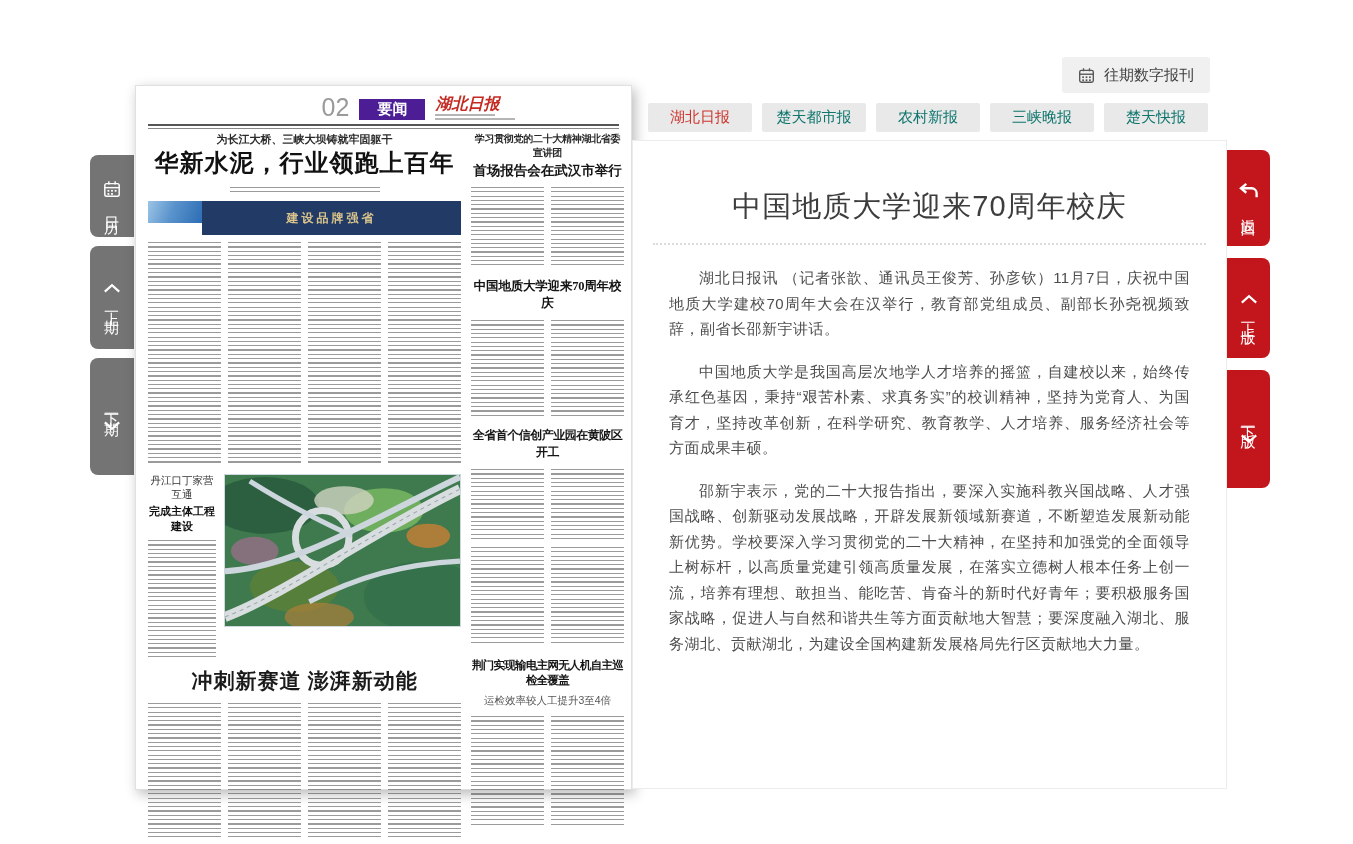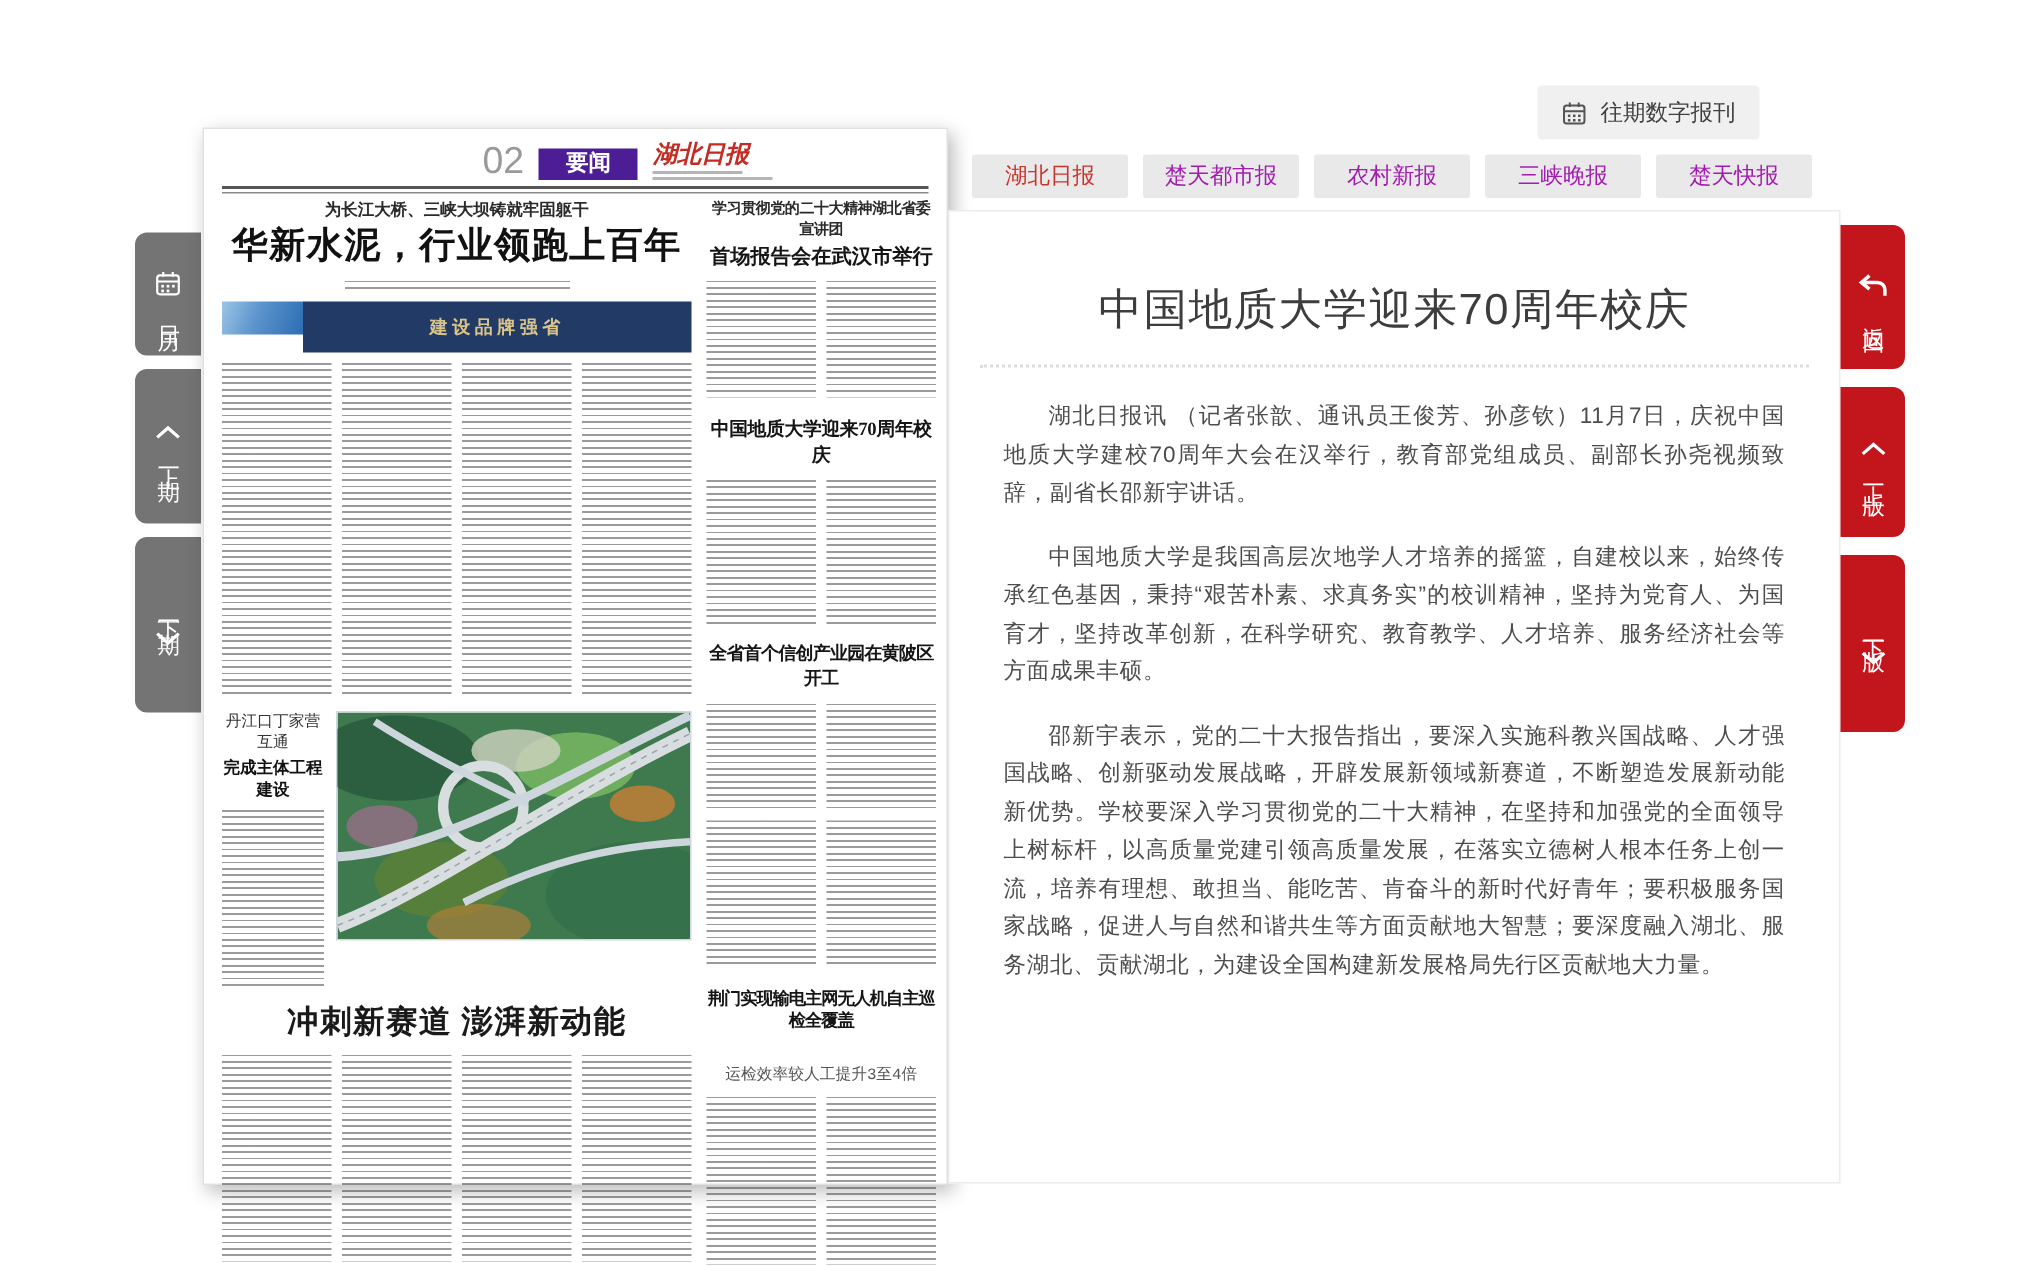--- a/index.html
+++ b/index.html
@@ -1,27 +1,27 @@
 <!DOCTYPE html>
 <html lang="zh"><head>
 <meta charset="utf-8">
 <style>
   html,body{margin:0;padding:0;background:#fff;}
   .stage{position:relative;width:1353px;height:844px;background:#fff;overflow:hidden;
          font-family:"Liberation Sans",sans-serif;}
 
   
-  .archive-btn{position:absolute;left:1025px;top:57px;height:36px;padding:0 16px;
+  .archive-btn{position:absolute;left:1062px;top:57px;height:36px;padding:0 16px;
     background:#f0f0f0;border:none;border-radius:3px;display:flex;align-items:center;gap:9px;
     font-size:15px;color:#3f3f3f;cursor:pointer;font-family:inherit;}
 
   
   .tabs{position:absolute;left:648px;top:103px;display:flex;gap:10px;}
   .tab{width:104px;height:29px;background:#e9e9e9;border:none;border-radius:2px;
-    font-size:15px;color:#a21caf;display:flex;align-items:center;justify-content:center;
+    font-size:15px;color:#0f766e;display:flex;align-items:center;justify-content:center;
     cursor:pointer;font-family:inherit;}
   .tab.active{color:#cb342c;}
 
   
   .side-btn{position:absolute;border:none;cursor:pointer;display:flex;flex-direction:column;
     align-items:center;justify-content:center;gap:7px;font-family:inherit;}
   .side-btn .vlabel{writing-mode:vertical-rl;text-orientation:upright;color:#fff;
     font-size:15px;letter-spacing:4px;line-height:1;}
   .gray-btn{left:90px;width:44px;background:#747474;border-radius:8px 0 0 8px;}
   .red-btn{left:1227px;width:43px;background:#c3161c;border-radius:0 8px 8px 0;}
@@ -65,21 +65,21 @@
   .np-h-race{font-size:21px;font-weight:bold;color:#1a1a1a;font-family:"Liberation Serif",serif;
     text-align:center;margin-top:9px;letter-spacing:1px;}
 
   .np-serif-h{font-family:"Liberation Serif",serif;font-weight:bold;color:#151515;text-align:center;}
   .h-report{font-size:13.5px;margin-top:2px;}
   .k-report{font-size:10px;font-weight:bold;color:#2b2b2b;text-align:center;margin-top:4px;letter-spacing:-0.3px;}
   .h-univ{font-size:12.5px;margin-top:13px;letter-spacing:-0.2px;}
   .h-park{font-size:12px;margin-top:9px;letter-spacing:-0.5px;}
   .h-heli{font-size:11.5px;margin-top:11px;letter-spacing:-0.7px;}
   .h-jingmen{font-size:11.5px;margin-top:13px;letter-spacing:-0.7px;}
-  .sub-jingmen{font-size:10.5px;color:#555;font-family:Liberation Mono, monospace;text-align:center;margin-top:21px;}
+  .sub-jingmen{font-size:10.5px;color:#555;font-family:Liberation Sans, sans-serif;text-align:center;margin-top:6px;}
 
   
   .article-panel{position:absolute;left:632px;top:140px;width:595px;height:649px;background:#fff;
     border:1px solid #ececec;box-sizing:border-box;}
   .article-title{margin:46px 20px 0;text-align:center;font-size:29px;font-weight:500;color:#3d3d3d;letter-spacing:1px;}
   .article-sep{margin:16px 20px 0;border-bottom:2px dotted #dcdcdc;}
   .article-body{padding:20px 36px 0;}
   .article-body p{margin:0 0 17px;font-size:15px;line-height:25.5px;color:#4d4d4d;
     text-indent:2em;text-align:justify;letter-spacing:0.5px;}
 </style>

